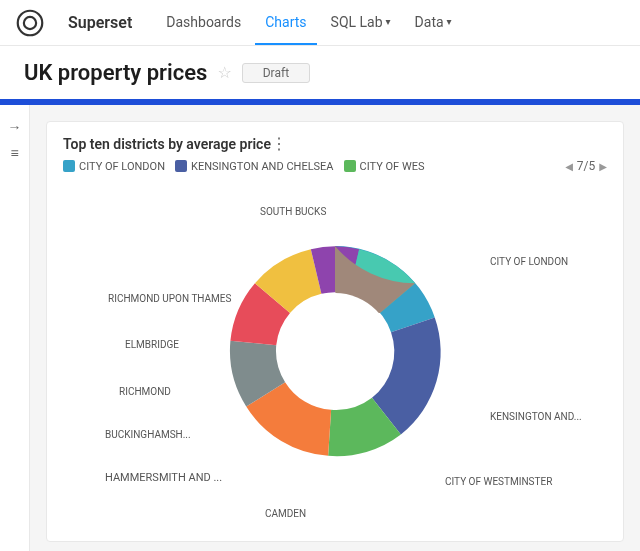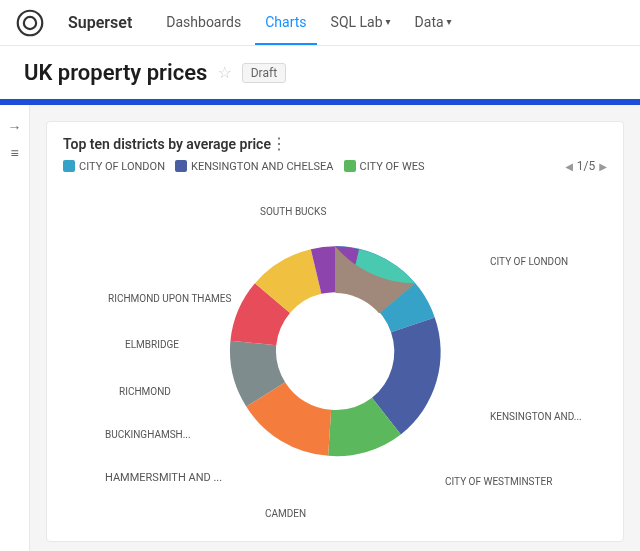--- a/index.html
+++ b/index.html
@@ -58,21 +58,21 @@
     .page-title {
       font-size: 22px;
       font-weight: 600;
       color: #1d1d1d;
     }
     .star-icon { color: #ccc; font-size: 16px; cursor: pointer; }
     .draft-badge {
       background: #f5f5f5;
       border: 1px solid #d9d9d9;
       border-radius: 3px;
-      padding: 2px 8px;
+      padding: 2px 20px;
       font-size: 12px;
       color: #666;
     }
 
     
     .main-content {
       display: flex;
       height: calc(551px - 46px - 52px);
     }
     .sidebar {
@@ -220,21 +220,21 @@
         <div class="legend-item">
           <div class="legend-dot" style="background:#4a5fa3;"></div>
           <span>KENSINGTON AND CHELSEA</span>
         </div>
         <div class="legend-item">
           <div class="legend-dot" style="background:#5cb85c;"></div>
           <span>CITY OF WES</span>
         </div>
         <div class="legend-nav">
           <span class="legend-nav-btn">◀</span>
-          <span>1/5</span>
+          <span>7/5</span>
           <span class="legend-nav-btn">▶</span>
         </div>
       </div>
 
       <div class="chart-body">
         <div style="position:relative; width:460px; height:340px;">
 
           <svg viewBox="0 0 300 300" width="300" height="300" style="position:absolute; left:80px; top:20px;">
 
             <g transform="translate(150,150)">

